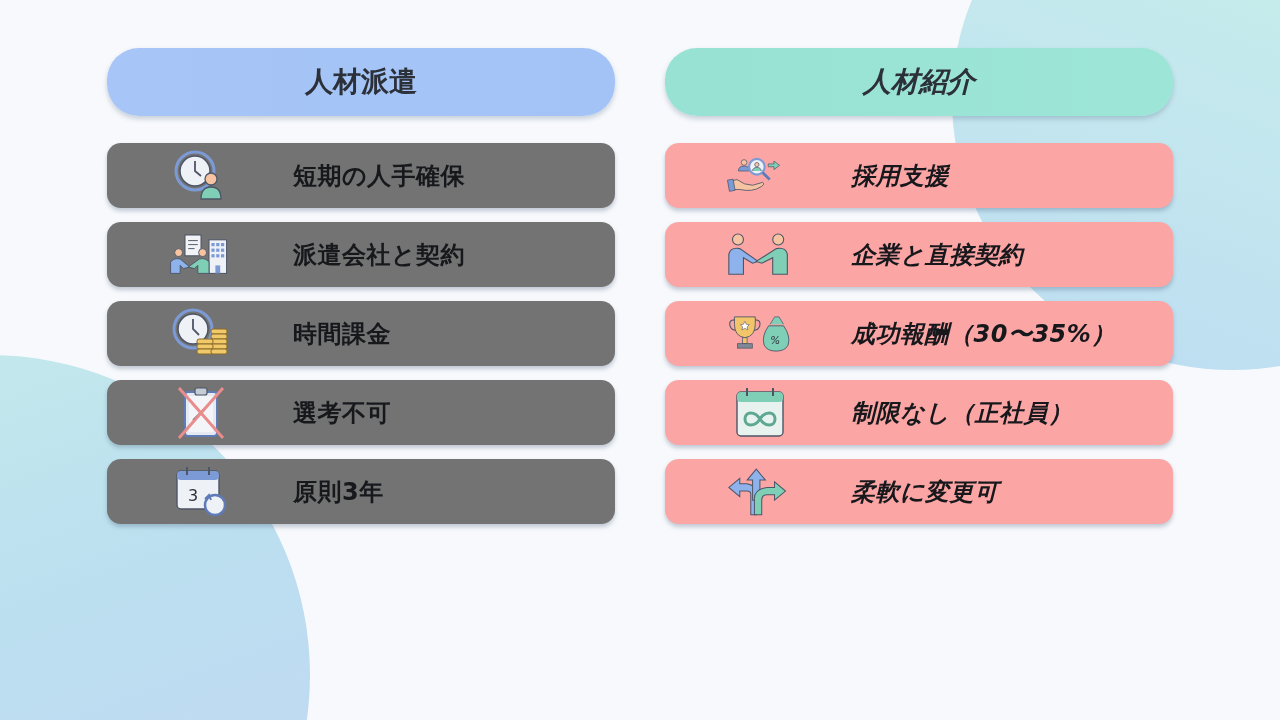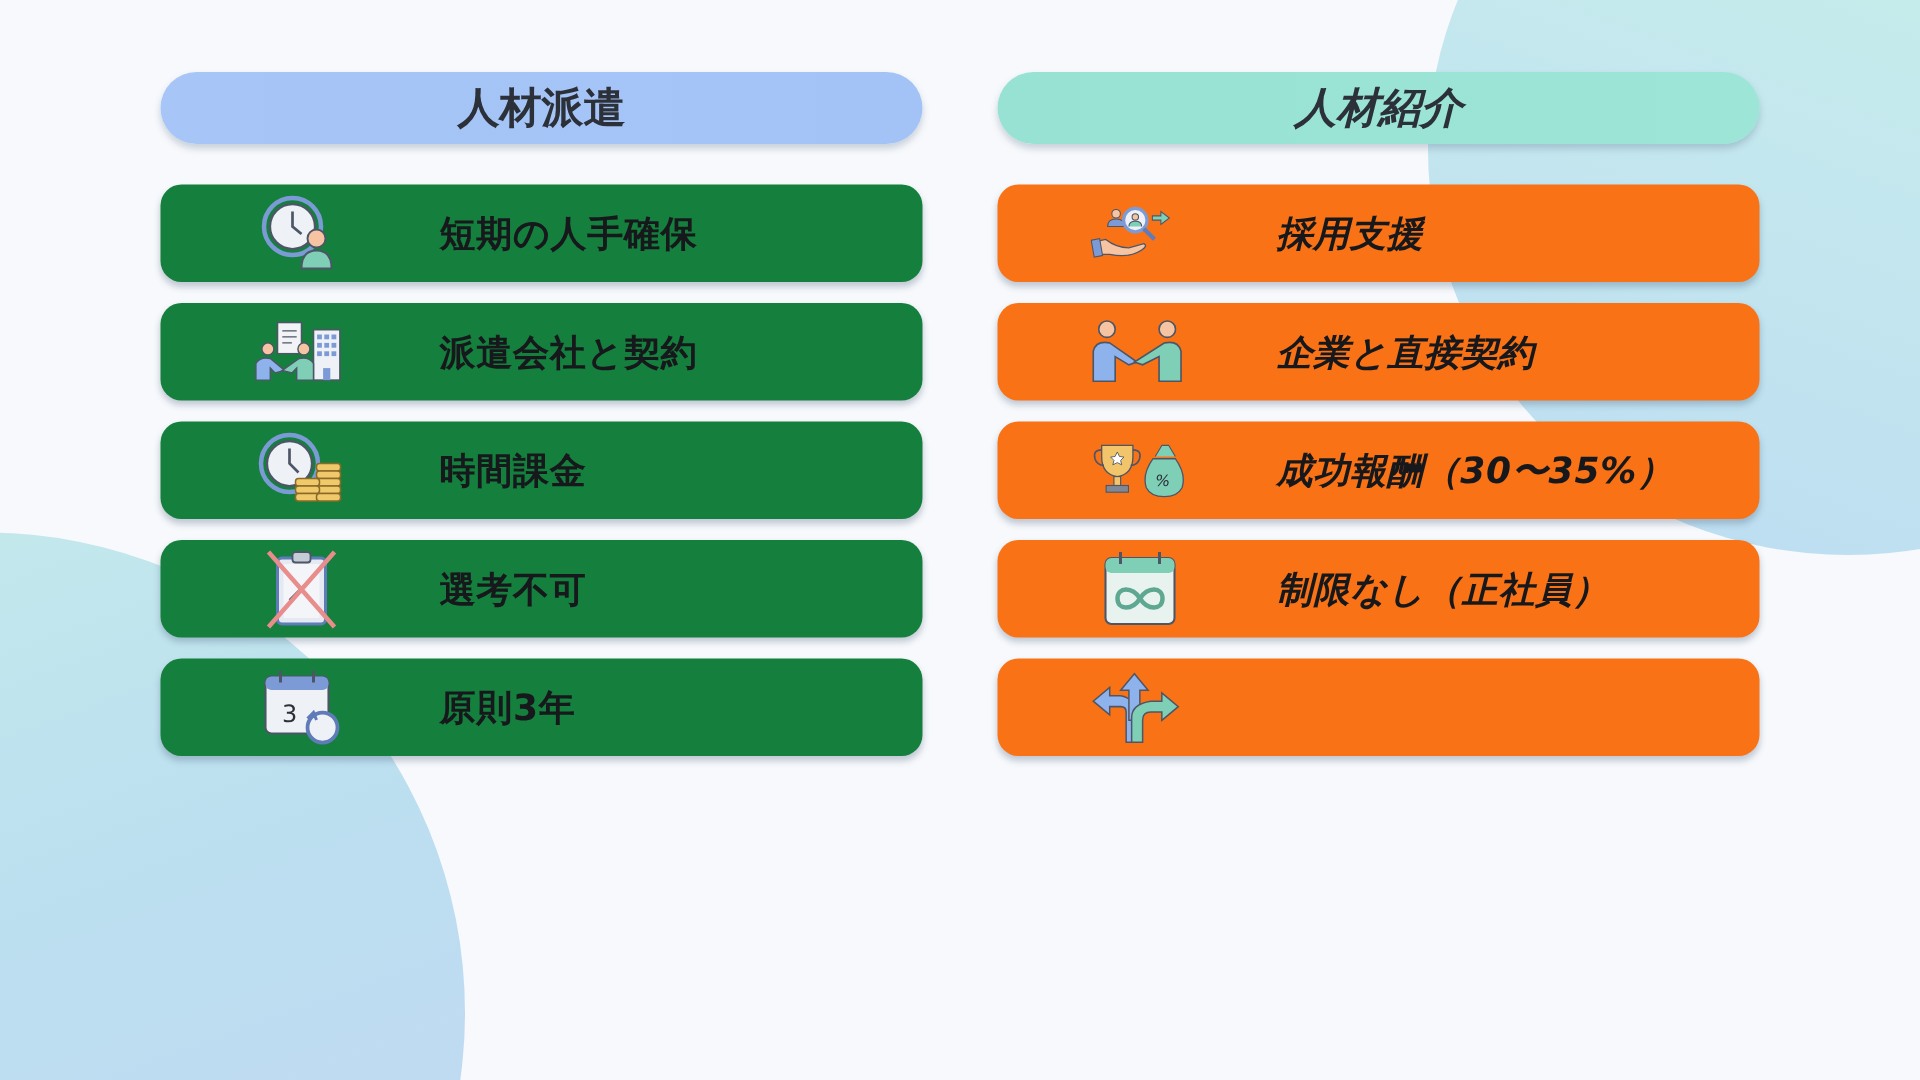--- a/index.html
+++ b/index.html
@@ -13,34 +13,34 @@
     background:linear-gradient(160deg,#c5ecea 0%,#bcdff0 45%,#c3d4f4 100%);
   }
   .blob-right {
     position:absolute; left:952px; top:-170px; width:560px; height:540px; border-radius:50%;
     background:linear-gradient(200deg,#c8f2e4 0%,#c4e8ee 50%,#bcdcf2 100%);
   }
   .col { position:absolute; top:48px; width:508px; }
   .col-left { left:107px; }
   .col-right { left:665px;font-style:italic; }
   .header {
-    height:48px; border-radius:32px; display:flex; align-items:center; justify-content:center;
+    height:68px; border-radius:32px; display:flex; align-items:center; justify-content:center;
     font-size:28px; font-weight:bold; color:#2c3038;
     box-shadow:0 3px 5px rgba(80,100,130,0.28);
   }
   .col-left .header { background:linear-gradient(90deg,#a7c5f6,#a3c3f7); }
   .col-right .header { background:linear-gradient(90deg,#98e2d3,#9ce5d7); }
   .rows { margin-top:27px; }
   .row {
     height:65px; margin-bottom:14px; border-radius:14px; position:relative;
     display:flex; align-items:center;
     box-shadow:0 3px 4px rgba(70,90,120,0.30);
   }
-  .col-left .row { background:#15803d; }
-  .col-right .row { background:#f97316; }
+  .col-left .row { background:#737373; }
+  .col-right .row { background:#fca5a5; }
   .icon { position:absolute; left:62px; top:6px; width:64px; height:54px; display:flex; align-items:center; justify-content:center; }
   .label { position:absolute; left:186px; font-size:24px; font-weight:bold; color:#16181c; letter-spacing:0.5px; }
 </style>
 </head>
 <body>
 
 <div class="blob-left"></div>
 <div class="blob-right"></div>
 
 <div class="col col-left">
@@ -193,15 +193,16 @@
       <span class="label">制限なし（正社員）</span>
     </div>
     <div class="row">
       <div class="icon">
         <svg width="70" height="54" viewBox="0 0 70 54">
             <path d="M32 52 V28 Q32 20 22 18 L14 18 V12 L2 22 L14 32 V26 L22 26 Q26 26 26 30 V52 Z" fill="#8eb2ec" stroke="#4d5666" stroke-width="1.1"></path>
             <path d="M32 2 L22 14 H28 V36 H36 V14 H42 Z" fill="#8eb2ec" stroke="#4d5666" stroke-width="1.1"></path>
             <path d="M30 52 V34 Q30 24 44 22 L52 22 V16 L64 26 L52 36 V30 L44 30 Q38 30 38 36 V52 Z" fill="#7fcfb6" stroke="#4d5666" stroke-width="1.1"></path>
           </svg>
       </div>
+      <span class="label">柔軟に変更可</span>
     </div>
   </div>
 </div>
 
 </body></html>

